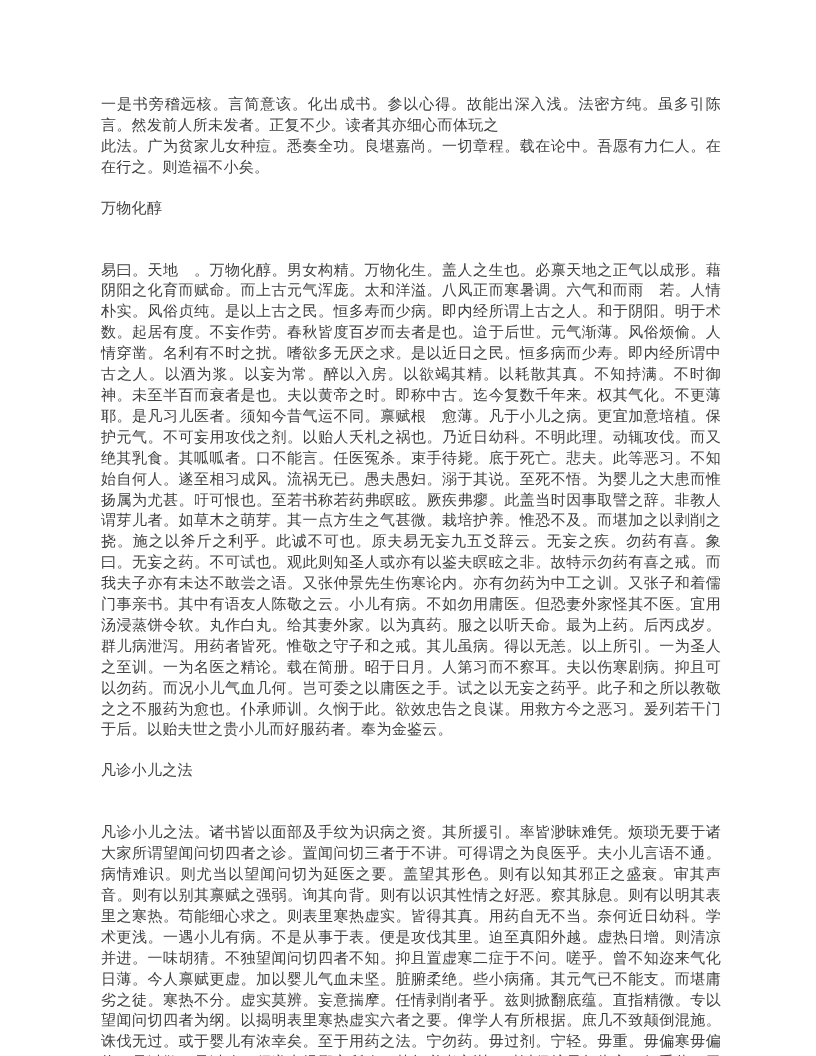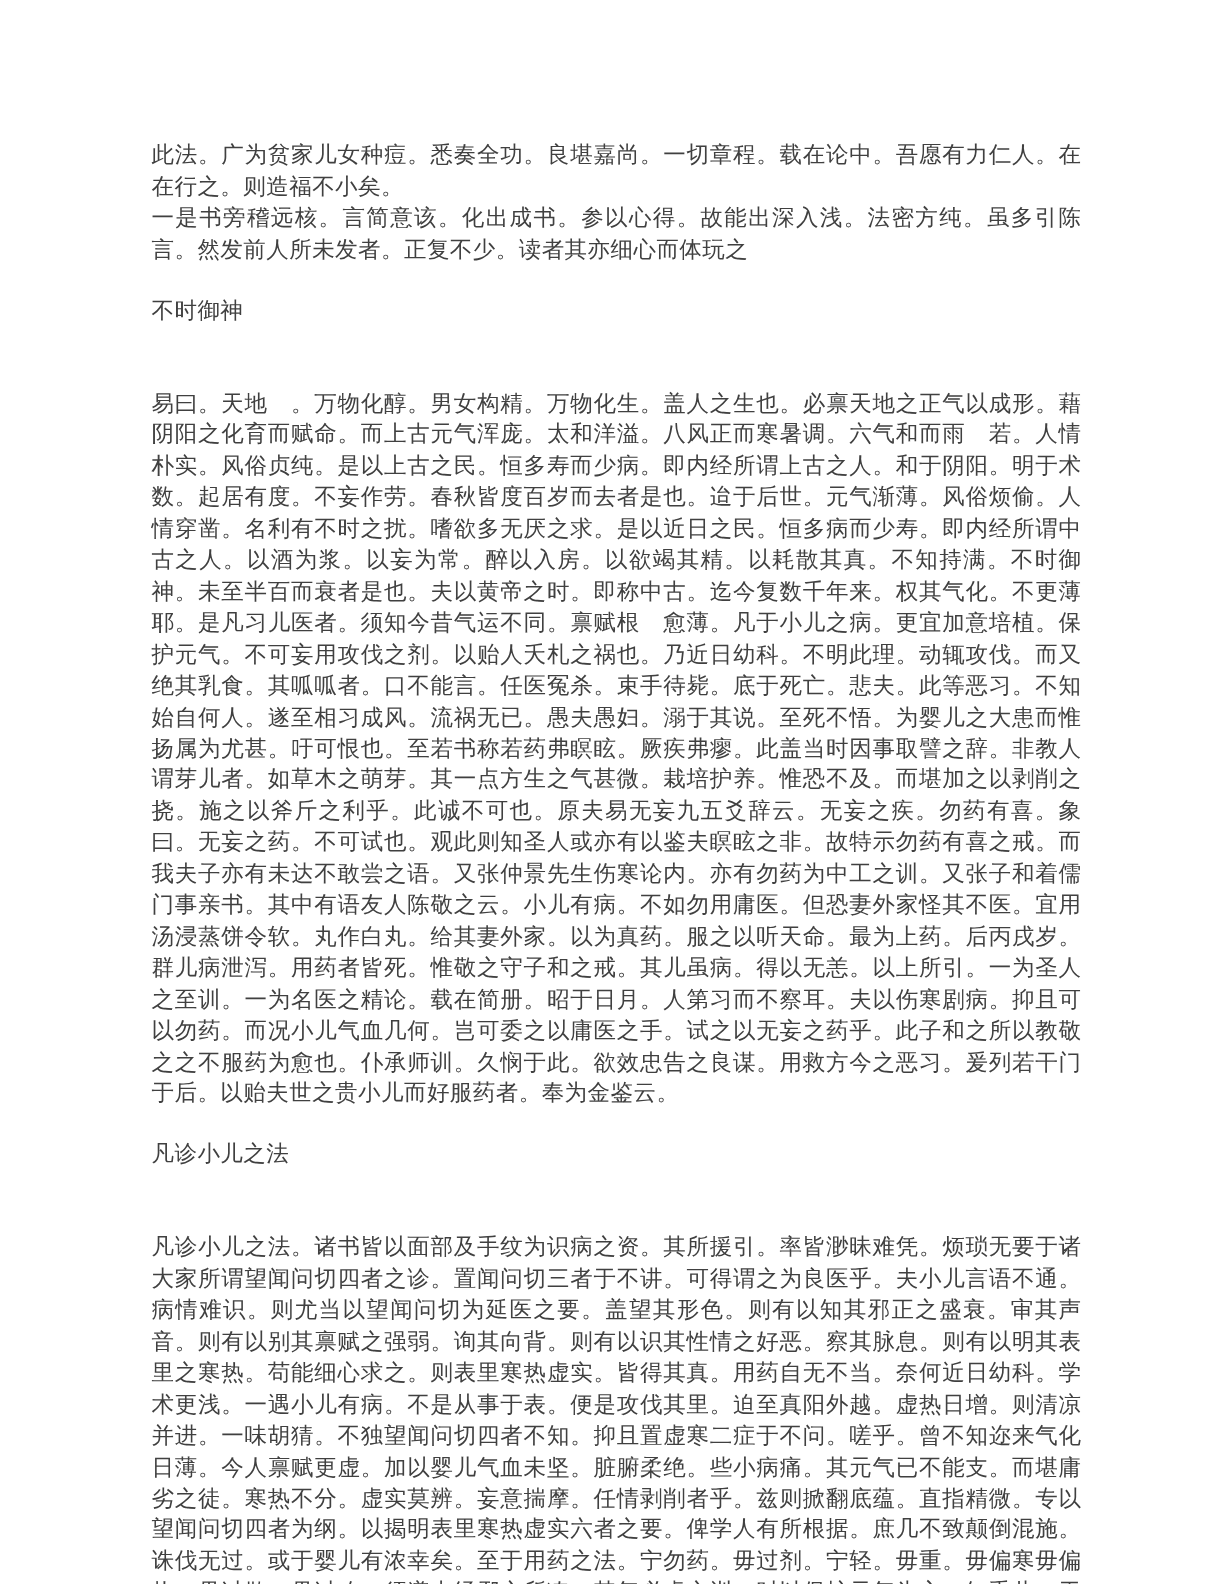--- a/index.html
+++ b/index.html
@@ -36,20 +36,20 @@
     margin: 20px 0 41px 0;
     padding: 0;
     color: #404040;
   }
 </style>
 </head>
 <body>
 
 <div class="page">
   <div class="content">
+    <p>一是书旁稽远核。言简意该。化出成书。参以心得。故能出深入浅。法密方纯。虽多引陈言。然发前人所未发者。正复不少。读者其亦细心而体玩之</p>
     <p>此法。广为贫家儿女种痘。悉奏全功。良堪嘉尚。一切章程。载在论中。吾愿有力仁人。在在行之。则造福不小矣。</p>
-    <p>一是书旁稽远核。言简意该。化出成书。参以心得。故能出深入浅。法密方纯。虽多引陈言。然发前人所未发者。正复不少。读者其亦细心而体玩之</p>
-    <h2 class="heading">不时御神</h2>
+    <h2 class="heading">万物化醇</h2>
     <p>易曰。天地　。万物化醇。男女构精。万物化生。盖人之生也。必禀天地之正气以成形。藉阴阳之化育而赋命。而上古元气浑庞。太和洋溢。八风正而寒暑调。六气和而雨　若。人情朴实。风俗贞纯。是以上古之民。恒多寿而少病。即内经所谓上古之人。和于阴阳。明于术数。起居有度。不妄作劳。春秋皆度百岁而去者是也。迨于后世。元气渐薄。风俗烦偷。人情穿凿。名利有不时之扰。嗜欲多无厌之求。是以近日之民。恒多病而少寿。即内经所谓中古之人。以酒为浆。以妄为常。醉以入房。以欲竭其精。以耗散其真。不知持满。不时御神。未至半百而衰者是也。夫以黄帝之时。即称中古。迄今复数千年来。权其气化。不更薄耶。是凡习儿医者。须知今昔气运不同。禀赋根　愈薄。凡于小儿之病。更宜加意培植。保护元气。不可妄用攻伐之剂。以贻人夭札之祸也。乃近日幼科。不明此理。动辄攻伐。而又绝其乳食。其呱呱者。口不能言。任医冤杀。束手待毙。底于死亡。悲夫。此等恶习。不知始自何人。遂至相习成风。流祸无已。愚夫愚妇。溺于其说。至死不悟。为婴儿之大患而惟扬属为尤甚。吁可恨也。至若书称若药弗瞑眩。厥疾弗瘳。此盖当时因事取譬之辞。非教人谓芽儿者。如草木之萌芽。其一点方生之气甚微。栽培护养。惟恐不及。而堪加之以剥削之挠。施之以斧斤之利乎。此诚不可也。原夫易无妄九五爻辞云。无妄之疾。勿药有喜。象曰。无妄之药。不可试也。观此则知圣人或亦有以鉴夫瞑眩之非。故特示勿药有喜之戒。而我夫子亦有未达不敢尝之语。又张仲景先生伤寒论内。亦有勿药为中工之训。又张子和着儒门事亲书。其中有语友人陈敬之云。小儿有病。不如勿用庸医。但恐妻外家怪其不医。宜用汤浸蒸饼令软。丸作白丸。给其妻外家。以为真药。服之以听天命。最为上药。后丙戌岁。群儿病泄泻。用药者皆死。惟敬之守子和之戒。其儿虽病。得以无恙。以上所引。一为圣人之至训。一为名医之精论。载在简册。昭于日月。人第习而不察耳。夫以伤寒剧病。抑且可以勿药。而况小儿气血几何。岂可委之以庸医之手。试之以无妄之药乎。此子和之所以教敬之之不服药为愈也。仆承师训。久悯于此。欲效忠告之良谋。用救方今之恶习。爰列若干门于后。以贻夫世之贵小儿而好服药者。奉为金鉴云。</p>
     <h2 class="heading">凡诊小儿之法</h2>
     <p>凡诊小儿之法。诸书皆以面部及手纹为识病之资。其所援引。率皆渺昧难凭。烦琐无要于诸大家所谓望闻问切四者之诊。置闻问切三者于不讲。可得谓之为良医乎。夫小儿言语不通。病情难识。则尤当以望闻问切为延医之要。盖望其形色。则有以知其邪正之盛衰。审其声音。则有以别其禀赋之强弱。询其向背。则有以识其性情之好恶。察其脉息。则有以明其表里之寒热。苟能细心求之。则表里寒热虚实。皆得其真。用药自无不当。奈何近日幼科。学术更浅。一遇小儿有病。不是从事于表。便是攻伐其里。迫至真阳外越。虚热日增。则清凉并进。一味胡猜。不独望闻问切四者不知。抑且置虚寒二症于不问。嗟乎。曾不知迩来气化日薄。今人禀赋更虚。加以婴儿气血未坚。脏腑柔绝。些小病痛。其元气已不能支。而堪庸劣之徒。寒热不分。虚实莫辨。妄意揣摩。任情剥削者乎。兹则掀翻底蕴。直指精微。专以望闻问切四者为纲。以揭明表里寒热虚实六者之要。俾学人有所根据。庶几不致颠倒混施。诛伐无过。或于婴儿有浓幸矣。至于用药之法。宁勿药。毋过剂。宁轻。毋重。毋偏寒毋偏热。毋过散。毋过攻。须遵内经邪之所凑。其气必虚之训。时以保护元气为主。知乎此。于婴儿延医之道。思过半矣。至于虚寒败症。则非峻用温补。不可挽回。毋得稍涉因循。致令不救。此又不可不知也。</p>
   </div>
 </div>
 
 </body></html>

